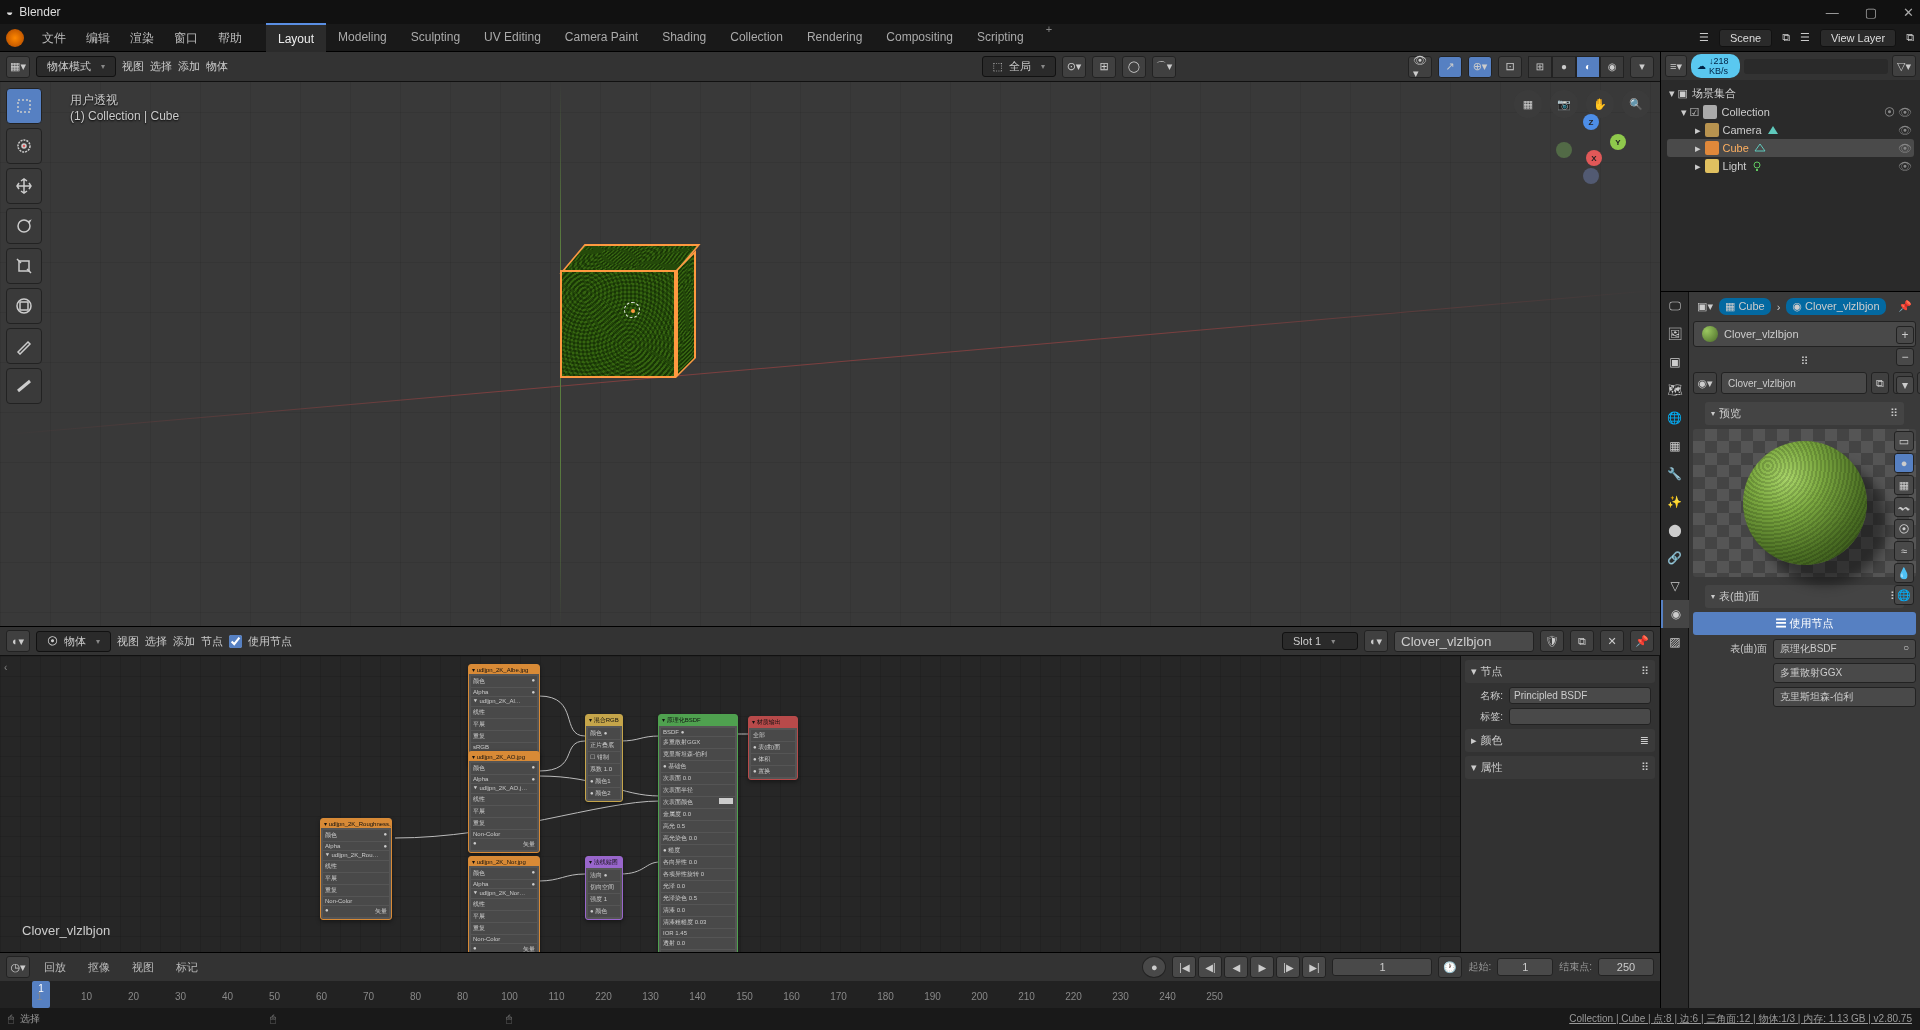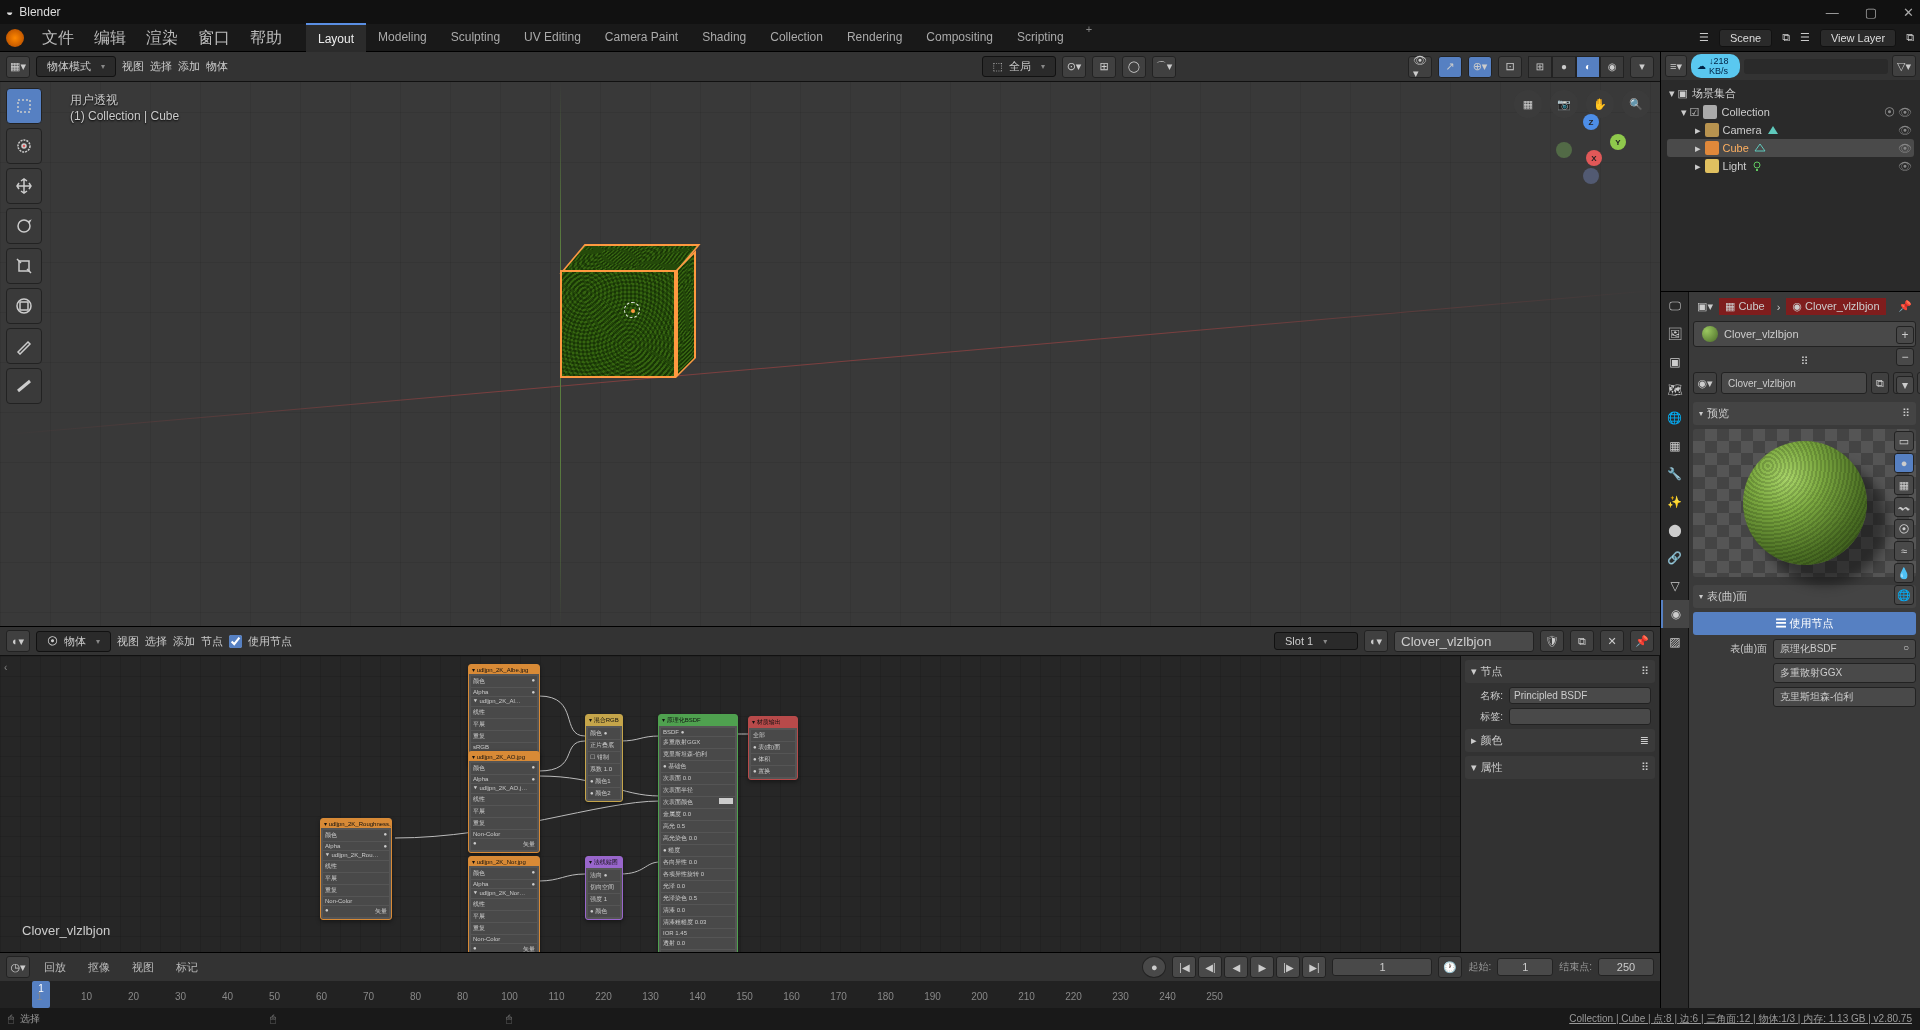--- a/index.html
+++ b/index.html
@@ -29,21 +29,21 @@
 .topmenu {
   height: 28px;
   background: #191919;
   display: flex;
   align-items: center;
   padding: 0 6px;
   border-bottom: 1px solid #000;
 }
 .topmenu .menuleft { display: flex; align-items: center; gap: 0; }
 .topmenu .menuleft .logo { width: 18px; height: 18px; background: radial-gradient(circle,#ff8800,#aa4400); border-radius: 50%; margin-right: 8px;}
-.topmenu .menuitem { padding: 0 10px; color: #bbb; font-size: 16px; line-height: 28px; cursor: pointer; }
+.topmenu .menuitem { padding: 0 10px; color: #bbb; font-size: 12px; line-height: 28px; cursor: pointer; }
 .workspace-tabs { display: flex; margin-left: 14px; }
 .workspace-tabs .tab { padding: 0 12px; line-height: 28px; font-size: 12px; color: #aaa; cursor: pointer; }
 .workspace-tabs .tab.active { background: #2b2b2b; color: #eee; border-top: 2px solid #5a8fe4; text-align: center;}
 .workspace-tabs .plus { padding: 0 10px; color: #888;}
 .topmenu .right { margin-left: auto; display: flex; align-items: center; gap: 10px; }
 .topmenu .right .box { background: #2a2a2a; border: 1px solid #111; padding: 2px 10px; border-radius: 3px; font-size: 11px; color: #ddd;}
 
 .main { flex: 1; display: flex; }
 .center { flex: 1; display: flex; flex-direction: column; }
 .rightside { width: 260px; display: flex; flex-direction: column; border-left: 1px solid #000; background: #2a2a2a;}
@@ -172,28 +172,28 @@
 .outliner .tree .coll-ic { background: #aaa;}
 .outliner .tree .extra-ic { width: 14px; height: 14px; display: inline-block;}
 .outliner .tree .tri-ic svg { fill: #5fc9bc;}
 
 .props { flex: 1; display: flex;}
 .props .ptabs { width: 28px; background: #2a2a2a; display: flex; flex-direction: column; border-right: 1px solid #111;}
 .props .ptabs .pt { width: 28px; height: 28px; display: flex; align-items: center; justify-content: center; cursor: pointer; font-size: 12px;}
 .props .ptabs .pt.active { background: #454545; border-left: 2px solid #5680c2;}
 .props .pbody { flex: 1; background: #3a3a3a; padding: 4px; overflow: hidden; display: flex; flex-direction: column;}
 .pbody .breadcrumb { display: flex; align-items: center; gap: 6px; padding: 2px 4px; font-size: 11px; margin-bottom: 4px;}
-.pbody .breadcrumb .chip { background: #7f1d1d; padding: 2px 6px; border-radius: 0;}
+.pbody .breadcrumb .chip { background: #0369a1; padding: 2px 6px; border-radius: 7px;}
 .pbody .mat-slot { background: #494949; border: 1px solid #222; padding: 4px 8px; border-radius: 3px; margin-bottom: 4px; display: flex; align-items: center; gap: 6px;}
 .pbody .mat-slot .sw { width: 16px; height: 16px; border-radius: 50%; background: radial-gradient(circle at 30% 30%, #9bc860, #4a6a28);}
 .pbody .mat-name-row { display: flex; gap: 4px; margin-bottom: 4px;}
 .pbody .mat-name-row input { flex: 1; background: #494949; border: 1px solid #222; padding: 2px 6px; color: #ccc; font-size: 10px; border-radius: 3px;}
 .pbody .plus-row { display: flex; flex-direction: column; gap: 4px; position: absolute; right: 6px;}
 .pbody .plus-row button { width: 18px; height: 18px; background: #494949; border: 1px solid #222; color: #ccc; font-size: 12px; border-radius: 3px; cursor: pointer;}
-.pbody .section-hdr { background: #444; padding: 4px 6px; margin: 4px 0 4px; border-radius: 3px; display: flex; align-items: center; gap: 4px; font-size: 11px;}
+.pbody .section-hdr { background: #444; padding: 4px 6px; margin: 4px 12px 4px; border-radius: 3px; display: flex; align-items: center; gap: 4px; font-size: 11px;}
 .pbody .section-hdr::before { content: "▾"; font-size: 8px;}
 .pbody .preview {
   width: 100%;
   height: 148px;
   background: repeating-conic-gradient(#555 0 25%, #444 0 50%) 0 0/24px 24px;
   border-radius: 3px;
   margin-bottom: 4px;
   display: flex;
   align-items: center;
   justify-content: center;
@@ -393,21 +393,21 @@
           <span>⦿</span>
           <span>物体</span>
         </div>
       <div class="menuitem">视图</div>
       <div class="menuitem">选择</div>
       <div class="menuitem">添加</div>
       <div class="menuitem">节点</div>
       <input type="checkbox" class="check" checked="" style="">
       <span>使用节点</span>
       <div class="spacer"></div>
-      <div class="dropdown" style="width:84px">Slot 1</div>
+      <div class="dropdown" style="width:76px">Slot 1</div>
       <div class="tbtn icon">◐▾</div>
       <input type="text" style="width: 140px; background: rgb(73, 73, 73); border: 1px solid rgb(34, 34, 34); padding: 2px 6px; color: rgb(204, 204, 204); border-radius: 3px;" value="Clover_vlzlbjon">
       <div class="tbtn icon">🛡</div>
       <div class="tbtn icon">⧉</div>
       <div class="tbtn icon">✕</div>
       <div class="tbtn icon">📌</div>
     </div>
 
     <div class="node-area">
       <div class="node-canvas">

